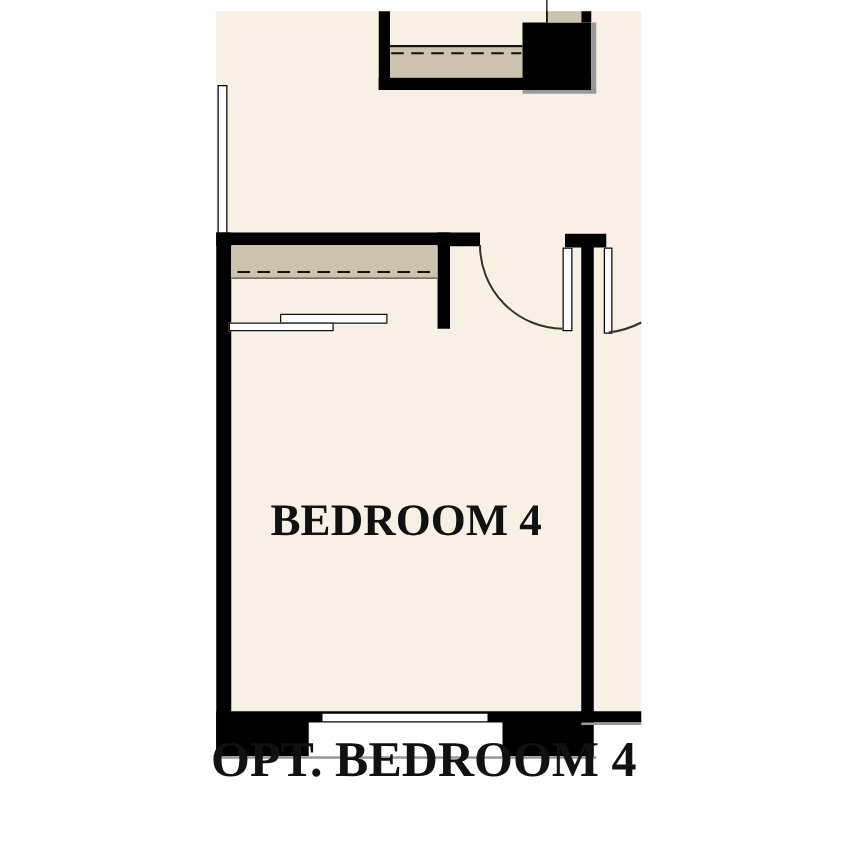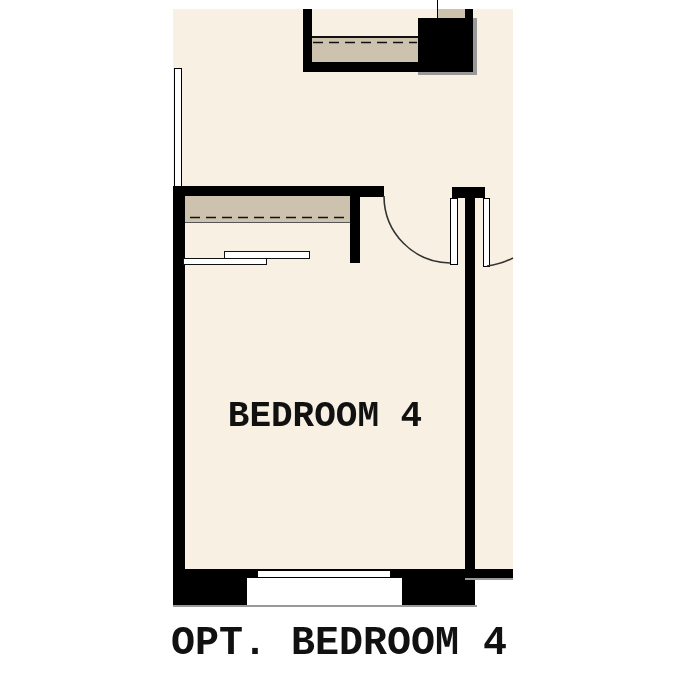--- a/index.html
+++ b/index.html
@@ -8,33 +8,33 @@
     --wall:#000000;
     --shadow:#999999;
     --line:#333333;
     --edge:#555555;
     --text:#111111;
     --page:#ffffff;
   }
   html,body{margin:0;padding:0;background:var(--page);}
   #stage{
     position:relative;width:669px;height:687px;background:var(--page);
-    overflow:hidden;font-family:Liberation Mono, monospace;
+    overflow:hidden;font-family:Liberation Serif, serif;
   }
   .abs{position:absolute;box-sizing:border-box;}
   .wall{background:var(--wall);}
   .tan{background:var(--shelf);}
   .white{background:#ffffff;}
   .gray{background:var(--shadow);}
   .label{
     position:absolute;text-align:center;font-weight:bold;color:var(--text);
     line-height:1.05;letter-spacing:0px;white-space:nowrap;
   }
   #room-label{left:185px;top:398px;width:280px;font-size:36px;}
-  #plan-caption{left:161px;top:623px;width:356px;font-size:40px;}
+  #plan-caption{left:161px;top:587px;width:356px;font-size:40px;}
   svg.overlay{position:absolute;left:0;top:0;width:687px;height:687px;pointer-events:none;}
   .arc{stroke:var(--line);stroke-width:1.6;fill:none;}
   .dash{stroke:var(--text);stroke-width:1.6;fill:none;stroke-dasharray:10 6;}
 </style>
 </head>
 <body>
 
 <div id="stage">
 
   <div class="abs" style="left:173px;top:9px;width:340px;height:560px;background:var(--floor);"></div>

